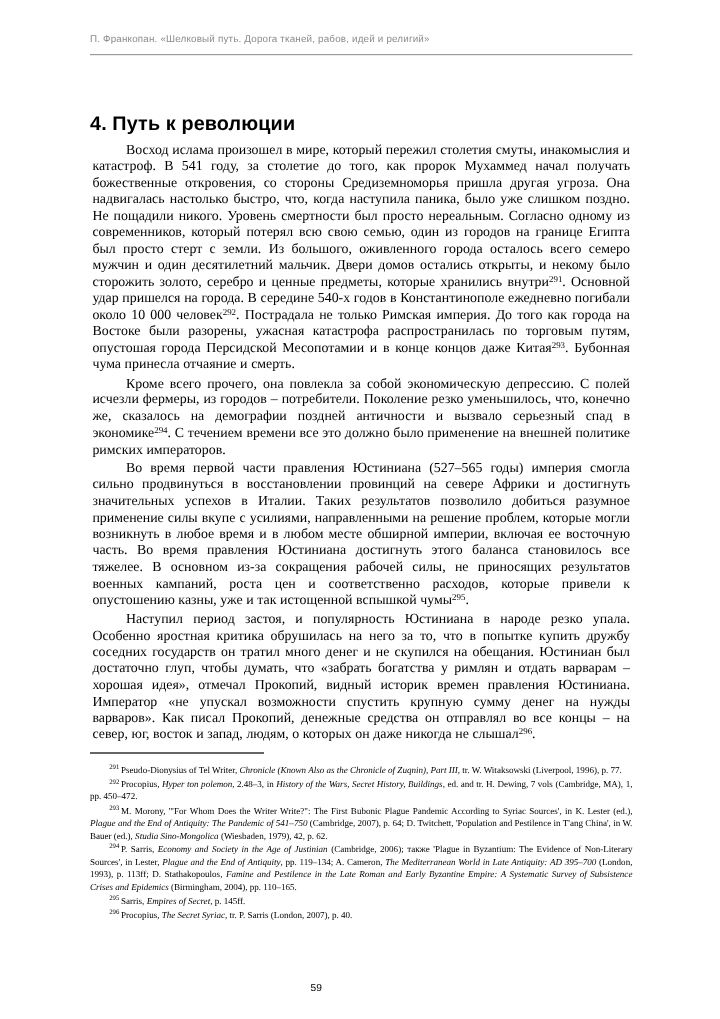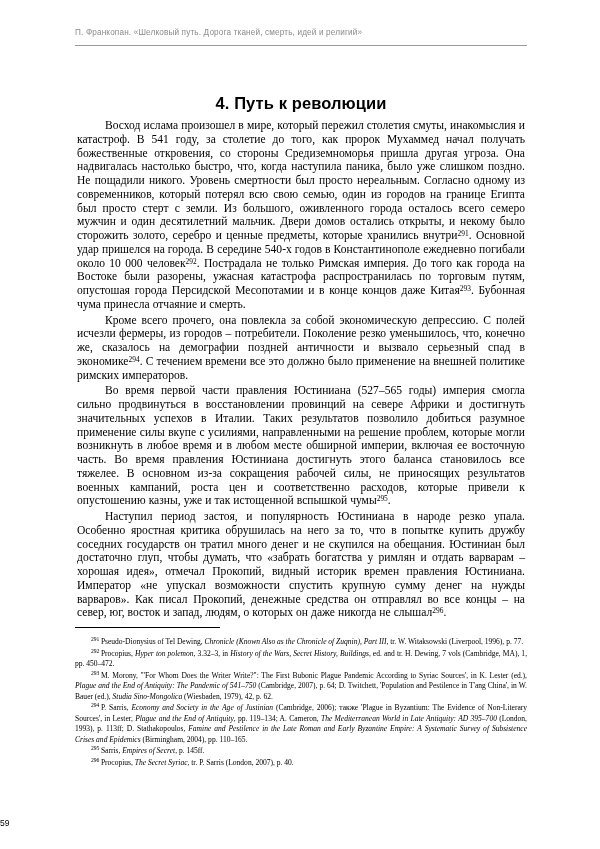--- a/index.html
+++ b/index.html
@@ -45,21 +45,21 @@
     height: 1px;
     background: #9a9a9a;
   }
 
   
   .chapter-title {
     position: absolute;
     left: 75px;
     top: 83px;
     width: 452px;
-    text-align: center;
+    text-align: left;
     font-family: "Liberation Sans", "DejaVu Sans", sans-serif;
     font-weight: bold;
     font-size: 16.5px;
     letter-spacing: 0.1px;
     color: #000;
   }
 
   
   .body-text {
     position: absolute;
@@ -115,32 +115,32 @@
     line-height: 0;
     margin-right: 1.5px;
   }
 
   
   .folio {
     position: absolute;
     left: 0;
     top: 818px;
     width: 527px;
-    text-align: left;
+    text-align: center;
     font-family: "Liberation Sans", "DejaVu Sans", sans-serif;
     font-size: 8.5px;
     color: #000;
   }
 </style>
 </head>
 <body>
 
 <div class="page">
 
-  <div class="running-header">П.  Франкопан.  «Шелковый путь. Дорога тканей, смерть, идей и религий»</div>
+  <div class="running-header">П.  Франкопан.  «Шелковый путь. Дорога тканей, рабов, идей и религий»</div>
 
   <div class="header-rule"></div>
 
   <h1 class="chapter-title">4. Путь к революции</h1>
 
   <div class="body-text">
     <p>
       <span>Восход ислама произошел в мире, который пережил столетия смуты, инакомыслия и катастроф. В 541 году, за столетие до того, как пророк Мухаммед начал получать божественные откровения, со стороны Средиземноморья пришла другая угроза. Она надвигалась настолько быстро, что, когда наступила паника, было уже слишком поздно. Не пощадили никого. Уровень смертности был просто нереальным. Согласно одному из современников, который потерял всю свою семью, один из городов на границе Египта был просто стерт с земли. Из большого, оживленного города осталось всего семеро мужчин и один десятилетний мальчик. Двери домов остались открыты, и некому было сторожить золото, серебро и ценные предметы, которые хранились внутри</span><sup>291</sup><span>. Основной удар пришелся на города. В середине 540-х годов в Константинополе ежедневно погибали около 10 000 человек</span><sup>292</sup><span>. Пострадала не только Римская империя. До того как города на Востоке были разорены, ужасная катастрофа распространилась по торговым путям, опустошая города Персидской Месопотамии и в конце концов даже Китая</span><sup>293</sup><span>. Бубонная чума принесла отчаяние и смерть.</span>
     </p>
     <p>
@@ -150,22 +150,22 @@
       <span>Во время первой части правления Юстиниана (527–565 годы) империя смогла сильно продвинуться в восстановлении провинций на севере Африки и достигнуть значительных успехов в Италии. Таких результатов позволило добиться разумное применение силы вкупе с усилиями, направленными на решение проблем, которые могли возникнуть в любое время и в любом месте обширной империи, включая ее восточную часть. Во время правления Юстиниана достигнуть этого баланса становилось все тяжелее. В основном из-за сокращения рабочей силы, не приносящих результатов военных кампаний, роста цен и соответственно расходов, которые привели к опустошению казны, уже и так истощенной вспышкой чумы</span><sup>295</sup><span>.</span>
     </p>
     <p>
       <span>Наступил период застоя, и популярность Юстиниана в народе резко упала. Особенно яростная критика обрушилась на него за то, что в попытке купить дружбу соседних государств он тратил много денег и не скупился на обещания. Юстиниан был достаточно глуп, чтобы думать, что «забрать богатства у римлян и отдать варварам – хорошая идея», отмечал Прокопий, видный историк времен правления Юстиниана. Император «не упускал возможности спустить крупную сумму денег на нужды варваров». Как писал Прокопий, денежные средства он отправлял во все концы – на север, юг, восток и запад, людям, о которых он даже никогда не слышал</span><sup>296</sup><span>.</span>
     </p>
   </div>
 
   <div class="footnote-rule"></div>
 
   <div class="footnotes" id="footnotes">
-      <p><span class="fn-num">291</span><span>Pseudo-Dionysius of Tel Dewing, </span><i>Chronicle (Known Also as the Chronicle of Zuqnin), Part III</i><span>, tr. W. Witaksowski (Liverpool, 1996), p. 77.</span></p>
-      <p><span class="fn-num">292</span><span>Procopius, </span><i>Hyper ton polemon</i><span>, 3.32–3, in </span><i>History of the Wars, Secret History, Buildings</i><span>, ed. and tr. H. Dewing, 7 vols (Cambridge, MA), 1, pp. 450–472.</span></p>
+      <p><span class="fn-num">291</span><span>Pseudo-Dionysius of Tel Writer, </span><i>Chronicle (Known Also as the Chronicle of Zuqnin), Part III</i><span>, tr. W. Witaksowski (Liverpool, 1996), p. 77.</span></p>
+      <p><span class="fn-num">292</span><span>Procopius, </span><i>Hyper ton polemon</i><span>, 2.48–3, in </span><i>History of the Wars, Secret History, Buildings</i><span>, ed. and tr. H. Dewing, 7 vols (Cambridge, MA), 1, pp. 450–472.</span></p>
       <p><span class="fn-num">293</span><span>M. Morony, '"For Whom Does the Writer Write?": The First Bubonic Plague Pandemic According to Syriac Sources', in K. Lester (ed.), </span><i>Plague and the End of Antiquity: The Pandemic of 541–750</i><span> (Cambridge, 2007), p. 64; D. Twitchett, 'Population and Pestilence in T'ang China', in W. Bauer (ed.), </span><i>Studia Sino-Mongolica</i><span> (Wiesbaden, 1979), 42, p. 62.</span></p>
       <p><span class="fn-num">294</span><span>P. Sarris, </span><i>Economy and Society in the Age of Justinian</i><span> (Cambridge, 2006); также 'Plague in Byzantium: The Evidence of Non-Literary Sources', in Lester, </span><i>Plague and the End of Antiquity</i><span>, pp. 119–134; A. Cameron, </span><i>The Mediterranean World in Late Antiquity: AD 395–700</i><span> (London, 1993), p. 113ff; D. Stathakopoulos, </span><i>Famine and Pestilence in the Late Roman and Early Byzantine Empire: A Systematic Survey of Subsistence Crises and Epidemics</i><span> (Birmingham, 2004), pp. 110–165.</span></p>
       <p><span class="fn-num">295</span><span>Sarris, </span><i>Empires of Secret</i><span>, p. 145ff.</span></p>
       <p><span class="fn-num">296</span><span>Procopius, </span><i>The Secret Syriac</i><span>, tr. P. Sarris (London, 2007), p. 40.</span></p>
     </div>
 
   <div class="folio">59</div>
 
 </div>
 

